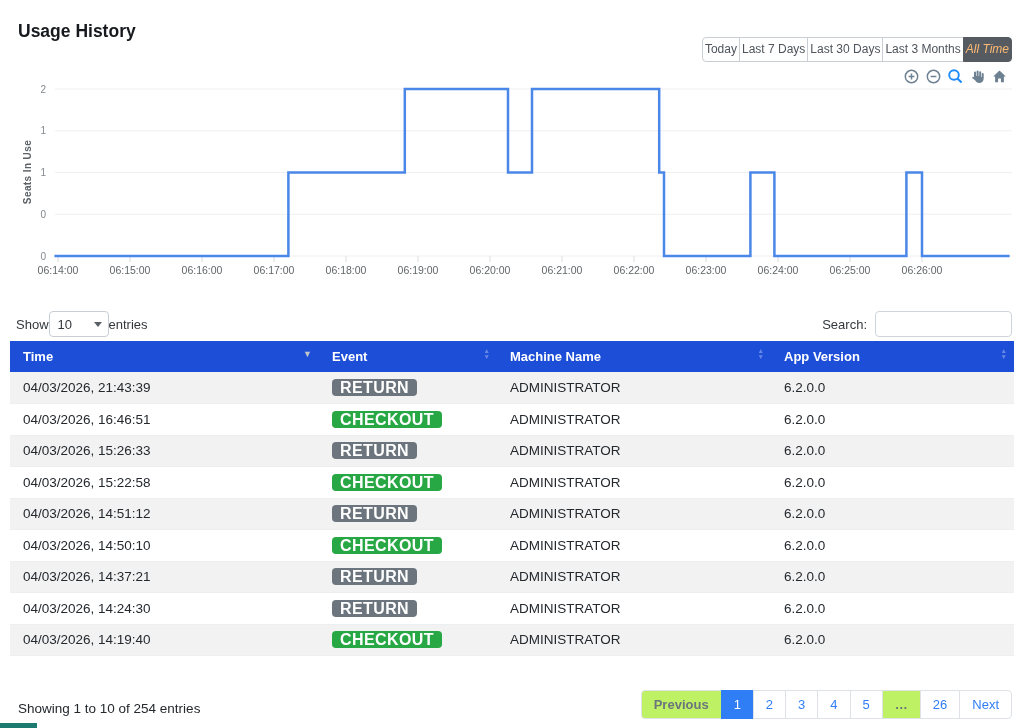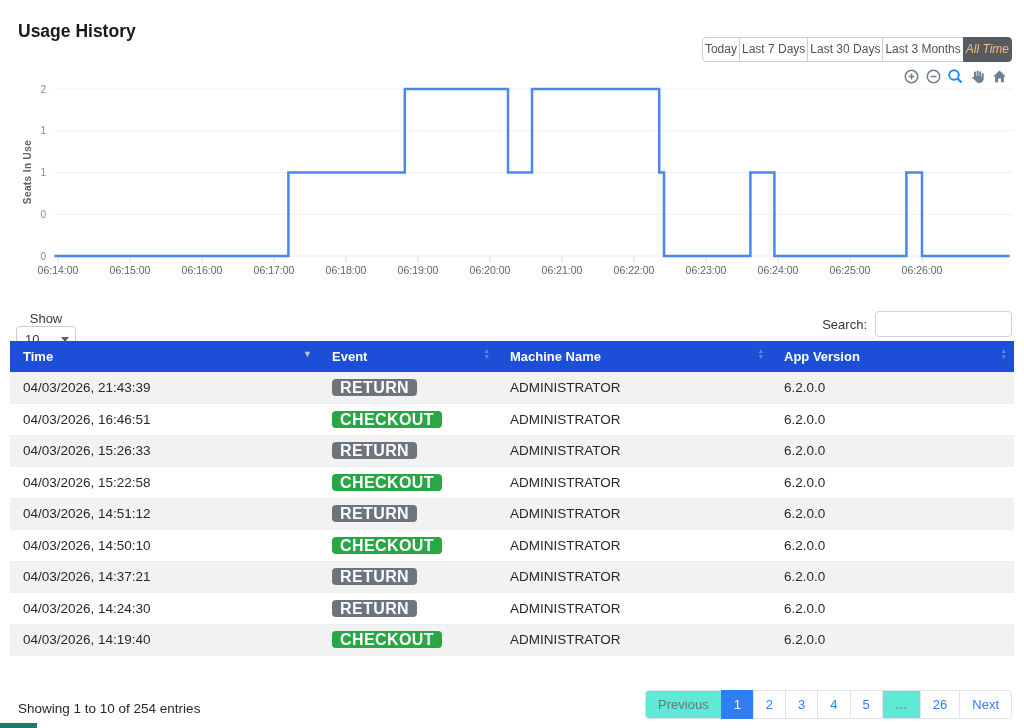--- a/index.html
+++ b/index.html
@@ -21,21 +21,21 @@
   .tf-btn:last-child { border-radius:0 4px 4px 0; }
   .tf-btn.active { background:#565b61; border-color:#565b61; color:#fdba74;font-style:italic; }
 
   
   .chart-toolbar { position:absolute; top:68px; right:16px; display:flex; gap:5px; align-items:center; }
   .ct-icon { width:17px; height:17px; cursor:pointer; display:inline-block; }
 
   svg.chart { position:absolute; left:0; top:85px; }
 
   
-  .show-wrap { position:absolute; left:16px; top:311px; display:flex; align-items:center; font-size:13px; color:#33383d;flex-direction:column; }
+  .show-wrap { position:absolute; left:16px; top:311px; display:flex; align-items:center; font-size:13px; color:#33383d; }
   .select-box { position:relative; }
   .select-box select {
     width:60px; height:26px; border:1px solid #c9ced4; border-radius:4px; background:#fff;
     font-family:inherit; font-size:13px; color:#33383d; padding:2px 18px 2px 8px;
     -webkit-appearance:none; appearance:none;
   }
   .select-box::after {
     content:""; position:absolute; right:7px; top:11px; pointer-events:none;
     border-left:4px solid transparent; border-right:4px solid transparent; border-top:5px solid #5a6066;
   }
@@ -63,21 +63,21 @@
 
   
   .footer-info { position:absolute; left:18px; top:701px; font-size:13.5px; color:#24292e; }
   .pagination { position:absolute; right:12px; top:690px; display:flex; list-style:none; margin:0; padding:0; }
   .page-item {
     font-size:13px; padding:6px 12px; border:1px solid #dee2e6; background:#fff;
     color:#2f7ef6; margin-left:-1px; cursor:pointer; line-height:15px;
   }
   .page-item:first-child { border-radius:4px 0 0 4px; margin-left:0; }
   .page-item:last-child { border-radius:0 4px 4px 0; }
-  .page-item.disabled, .page-item.ellipsis { background:#5eead4; color:#6c757d; cursor:default; }
+  .page-item.disabled, .page-item.ellipsis { background:#bef264; color:#6c757d; cursor:default;font-weight:bold; }
   .page-item.active { background:#2f7ef6; border-color:#2f7ef6; color:#fff; }
 
   .edge-accent { position:absolute; left:0; top:723px; width:37px; height:5px; background:#1c7a70; }
 </style>
 </head>
 <body>
 
 <div class="page-title">Usage History</div>
 
 <div class="filter-group" id="filters">

